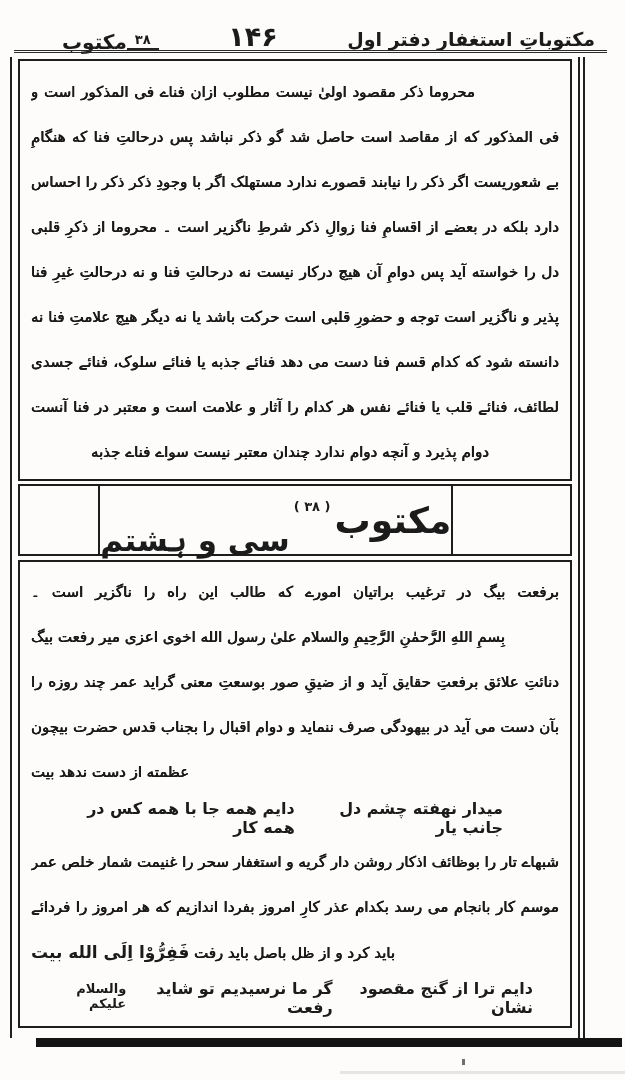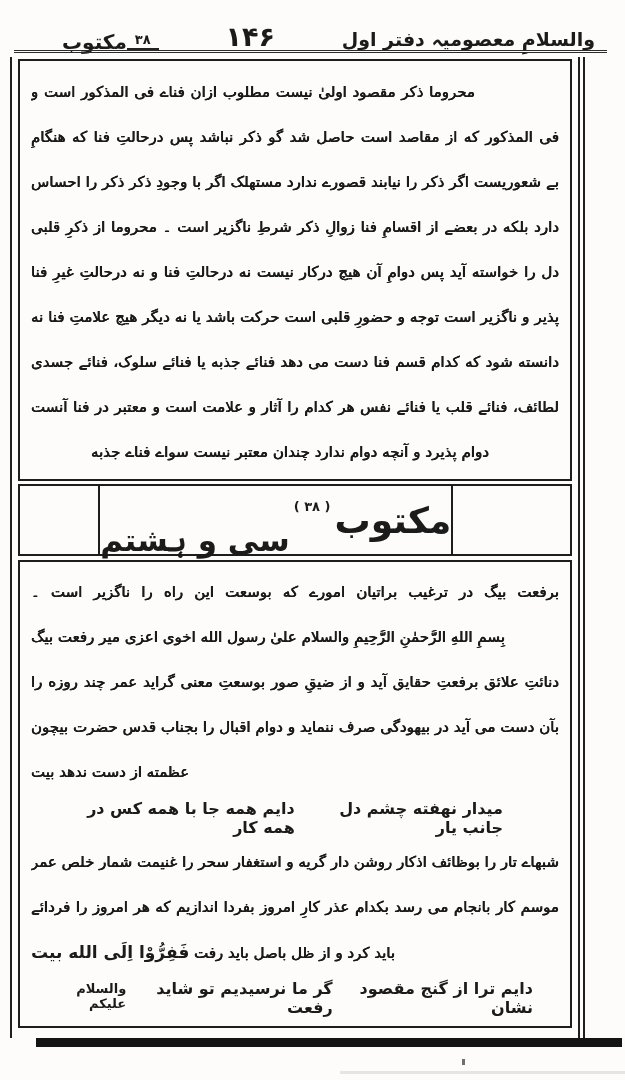--- a/index.html
+++ b/index.html
@@ -56,21 +56,21 @@
   .bottom-bar{position:absolute;left:36px;right:3px;bottom:33px;height:9px;background:#141414;}
   .smudge{position:absolute;bottom:6px;left:340px;width:290px;height:3px;background:#e7e5e1;}
   .speck{position:absolute;bottom:15px;left:462px;width:3px;height:6px;background:#6f6f6f;}
 </style>
 </head>
 <body>
 
 <div class="page">
 
   <header class="hdr">
-    <div class="book-title">والسلامِ معصومیہ دفتر اول</div>
+    <div class="book-title">مکتوباتِ استغفار دفتر اول</div>
     <div class="page-number">۱۴۶</div>
     <div class="maktub-stack">
       <div class="maktub-no">۳۸</div>
       <div class="maktub-word">مکتوب</div>
     </div>
   </header>
 
   <div class="top-rule"></div>
 
   <div class="frame">
@@ -91,21 +91,21 @@
       <div class="hb-right"></div>
       <div class="hb-center">
         <span class="h-word">مکتوب</span>
         <span class="h-num">( ۳۸ )</span>
         <span class="h-rest">سی و ہشتم</span>
       </div>
       <div class="hb-left"></div>
     </section>
 
     <section class="box box3">
-      <div class="tline">برفعت بیگ در ترغیب براتیان امورے که بوسعت این راه را ناگزیر است ۔</div>
+      <div class="tline">برفعت بیگ در ترغیب براتیان امورے که طالب این راه را ناگزیر است ۔</div>
       <div class="tline indent-md">بِسمِ اللهِ الرَّحمٰنِ الرَّحِیمِ والسلام علیٰ رسول الله اخوی اعزی میر رفعت بیگ از</div>
       <div class="tline">دنائتِ علائق برفعتِ حقایق آید و از ضیقِ صور بوسعتِ معنی گراید عمر چند روزه را که ملک ابدی</div>
       <div class="tline">بآن دست می آید در بیهودگی صرف ننماید و دوام اقبال را بجناب قدس حضرت بیچون حقیقی جلت</div>
       <div class="tline end-left">عظمته از دست ندهد بیت</div>
       <div class="verse">
         <span>میدار نهفته چشم دل جانب یار</span>
         <span>دایم همه جا با همه کس در همه کار</span>
       </div>
       <div class="tline">شبهاے تار را بوظائف اذکار روشن دار گریه و استغفار سحر را غنیمت شمار خلص عمر از دست می رود و</div>
       <div class="tline">موسم کار بانجام می رسد بکدام عذر کارِ امروز بفردا اندازیم که هر امروز را فردائے نیست فکر براصلی</div>

